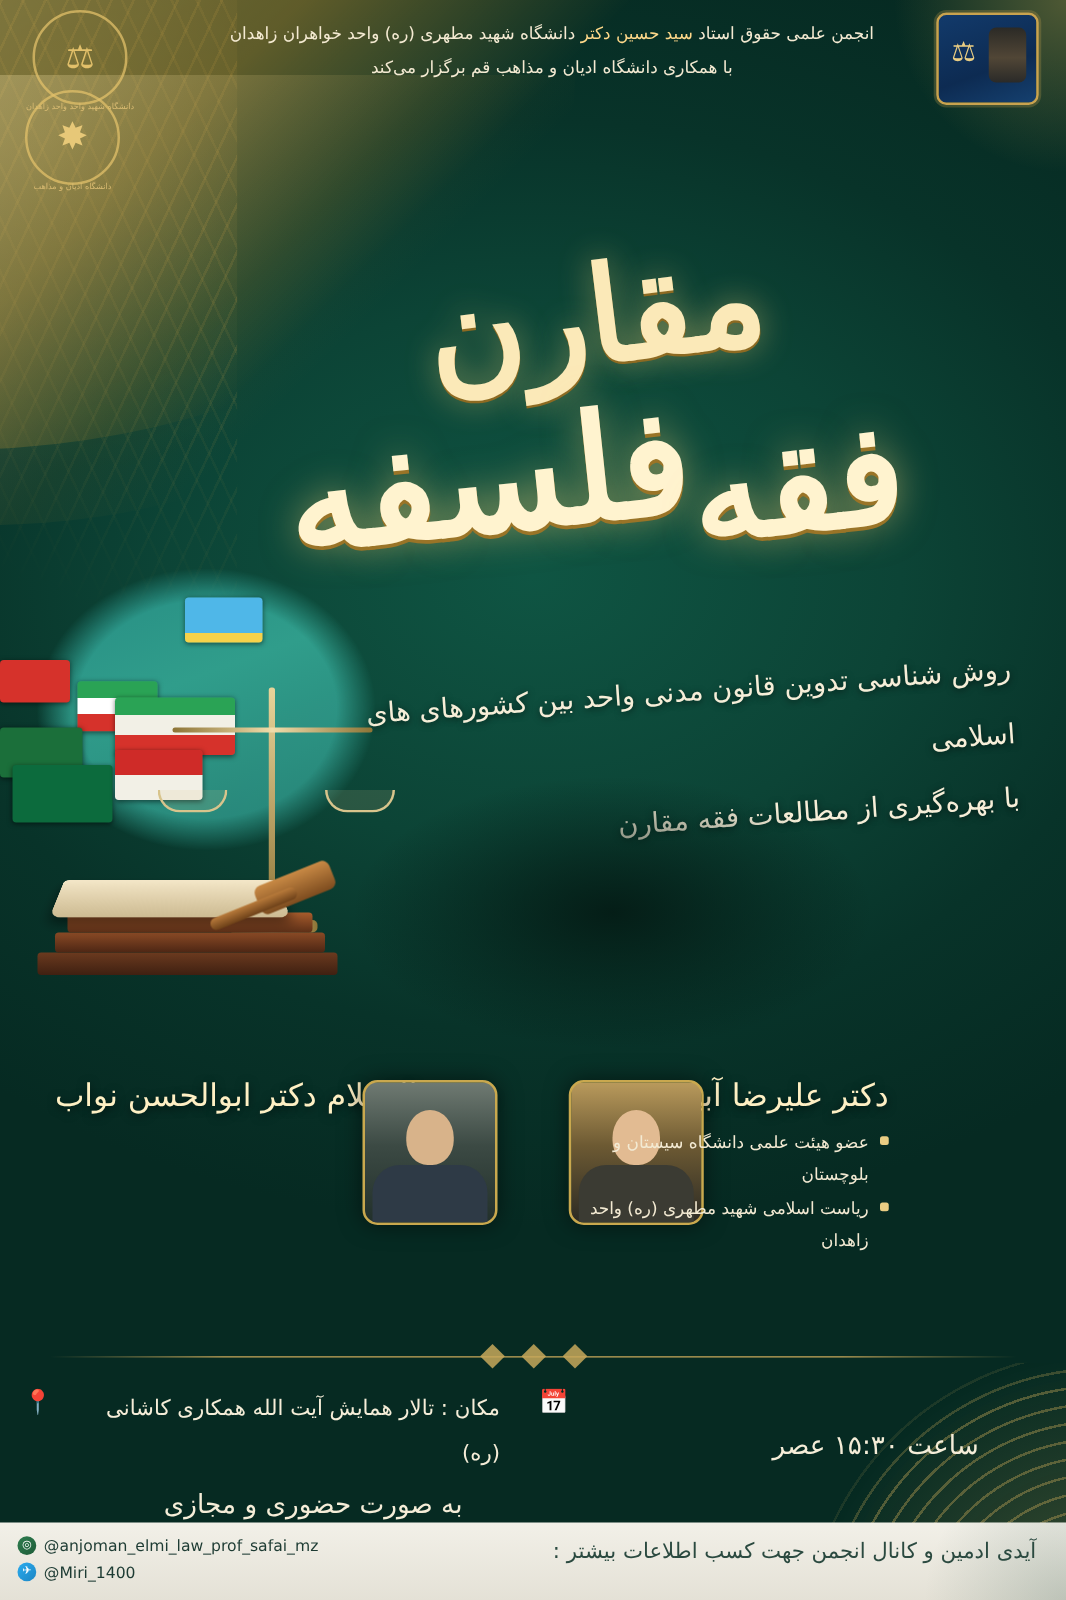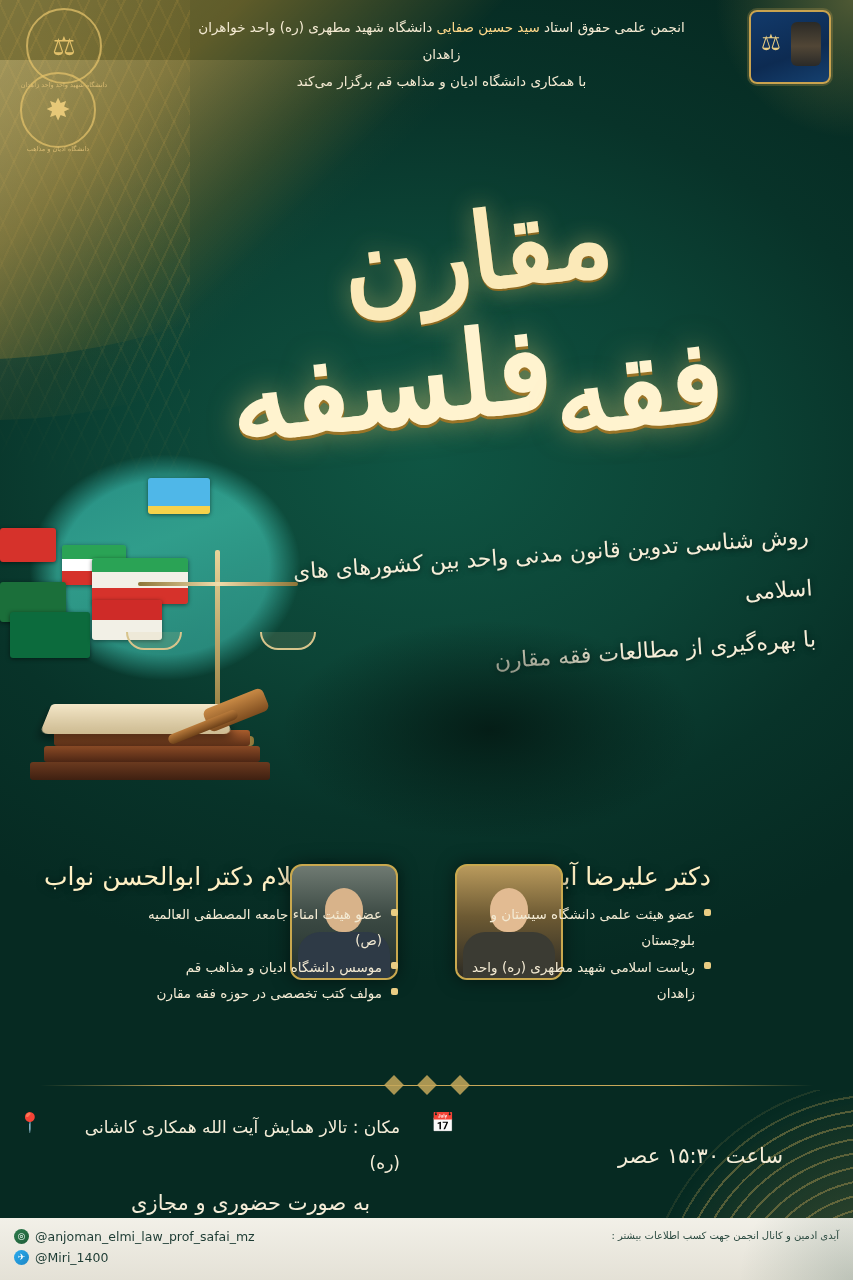--- a/index.html
+++ b/index.html
@@ -249,21 +249,21 @@
   }
   .info-sub{margin-right:30px;font-size:21px;}
 
   
   .footer{
     position:absolute;left:0;bottom:0;right:0;height:62px;
     background:linear-gradient(180deg,#f2f0e8,#e4e1d6);
     color:#1d3b33;
   }
   .footer .right{
-    position:absolute;right:14px;top:10px;text-align:left;font-size:10px;line-height:1.55;color:#2b4a40;
+    position:absolute;right:24px;top:10px;text-align:left;font-size:17px;line-height:1.55;color:#2b4a40;
   }
   .footer .handles{
     position:absolute;left:14px;top:8px;font-size:12.5px;line-height:1.7;color:#1d3b33;text-align:left;direction:ltr;
   }
   .handles .row{display:flex;align-items:center;gap:6px;}
   .badge{
     width:15px;height:15px;border-radius:50%;
     background:linear-gradient(135deg,#2f7d4f,#1d5c38);
     color:#fff;font-size:9px;line-height:15px;text-align:center;
   }
@@ -297,21 +297,21 @@
     <div class="logo" id="logo-religions">
       <div class="ring"></div>
       <div class="glyph">✸</div>
       <div class="ring-text">
         <span>دانشگاه ادیان و مذاهب</span>
       </div>
     </div>
 
     <div class="header-text">
       <div class="l1">
-        <span>انجمن علمی حقوق استاد </span><span class="hl">سید حسین صفایی</span><span> دانشگاه شهید مطهری (ره) واحد خواهران زاهدان</span>
+        <span>انجمن علمی حقوق استاد </span><span class="hl">سید حسین دکتر</span><span> دانشگاه شهید مطهری (ره) واحد خواهران زاهدان</span>
       </div>
       <div>با همکاری دانشگاه ادیان و مذاهب قم برگزار می‌کند</div>
     </div>
 
     <div class="seal">
       <div class="scale-ico">⚖</div>
       <div class="face"></div>
     </div>
   </div>
 
@@ -368,25 +368,20 @@
         <li>ریاست اسلامی شهید مطهری (ره) واحد زاهدان</li>
       </ul>
     </div>
 
     <div class="speaker sp-left">
       <div class="photo photo-a">
         <div class="head"></div>
         <div class="body"></div>
       </div>
       <div class="sp-name">حجت الاسلام دکتر ابوالحسن نواب</div>
-      <ul class="bullets">
-        <li>عضو هیئت امناء جامعه المصطفی العالمیه (ص)</li>
-        <li>موسس دانشگاه ادیان و مذاهب قم</li>
-        <li>مولف کتب تخصصی در حوزه فقه مقارن</li>
-      </ul>
     </div>
   </div>
 
   <div class="divider">
     <div class="line"></div>
     <div class="dia d1"></div>
     <div class="dia d2"></div>
     <div class="dia d3"></div>
   </div>
 

